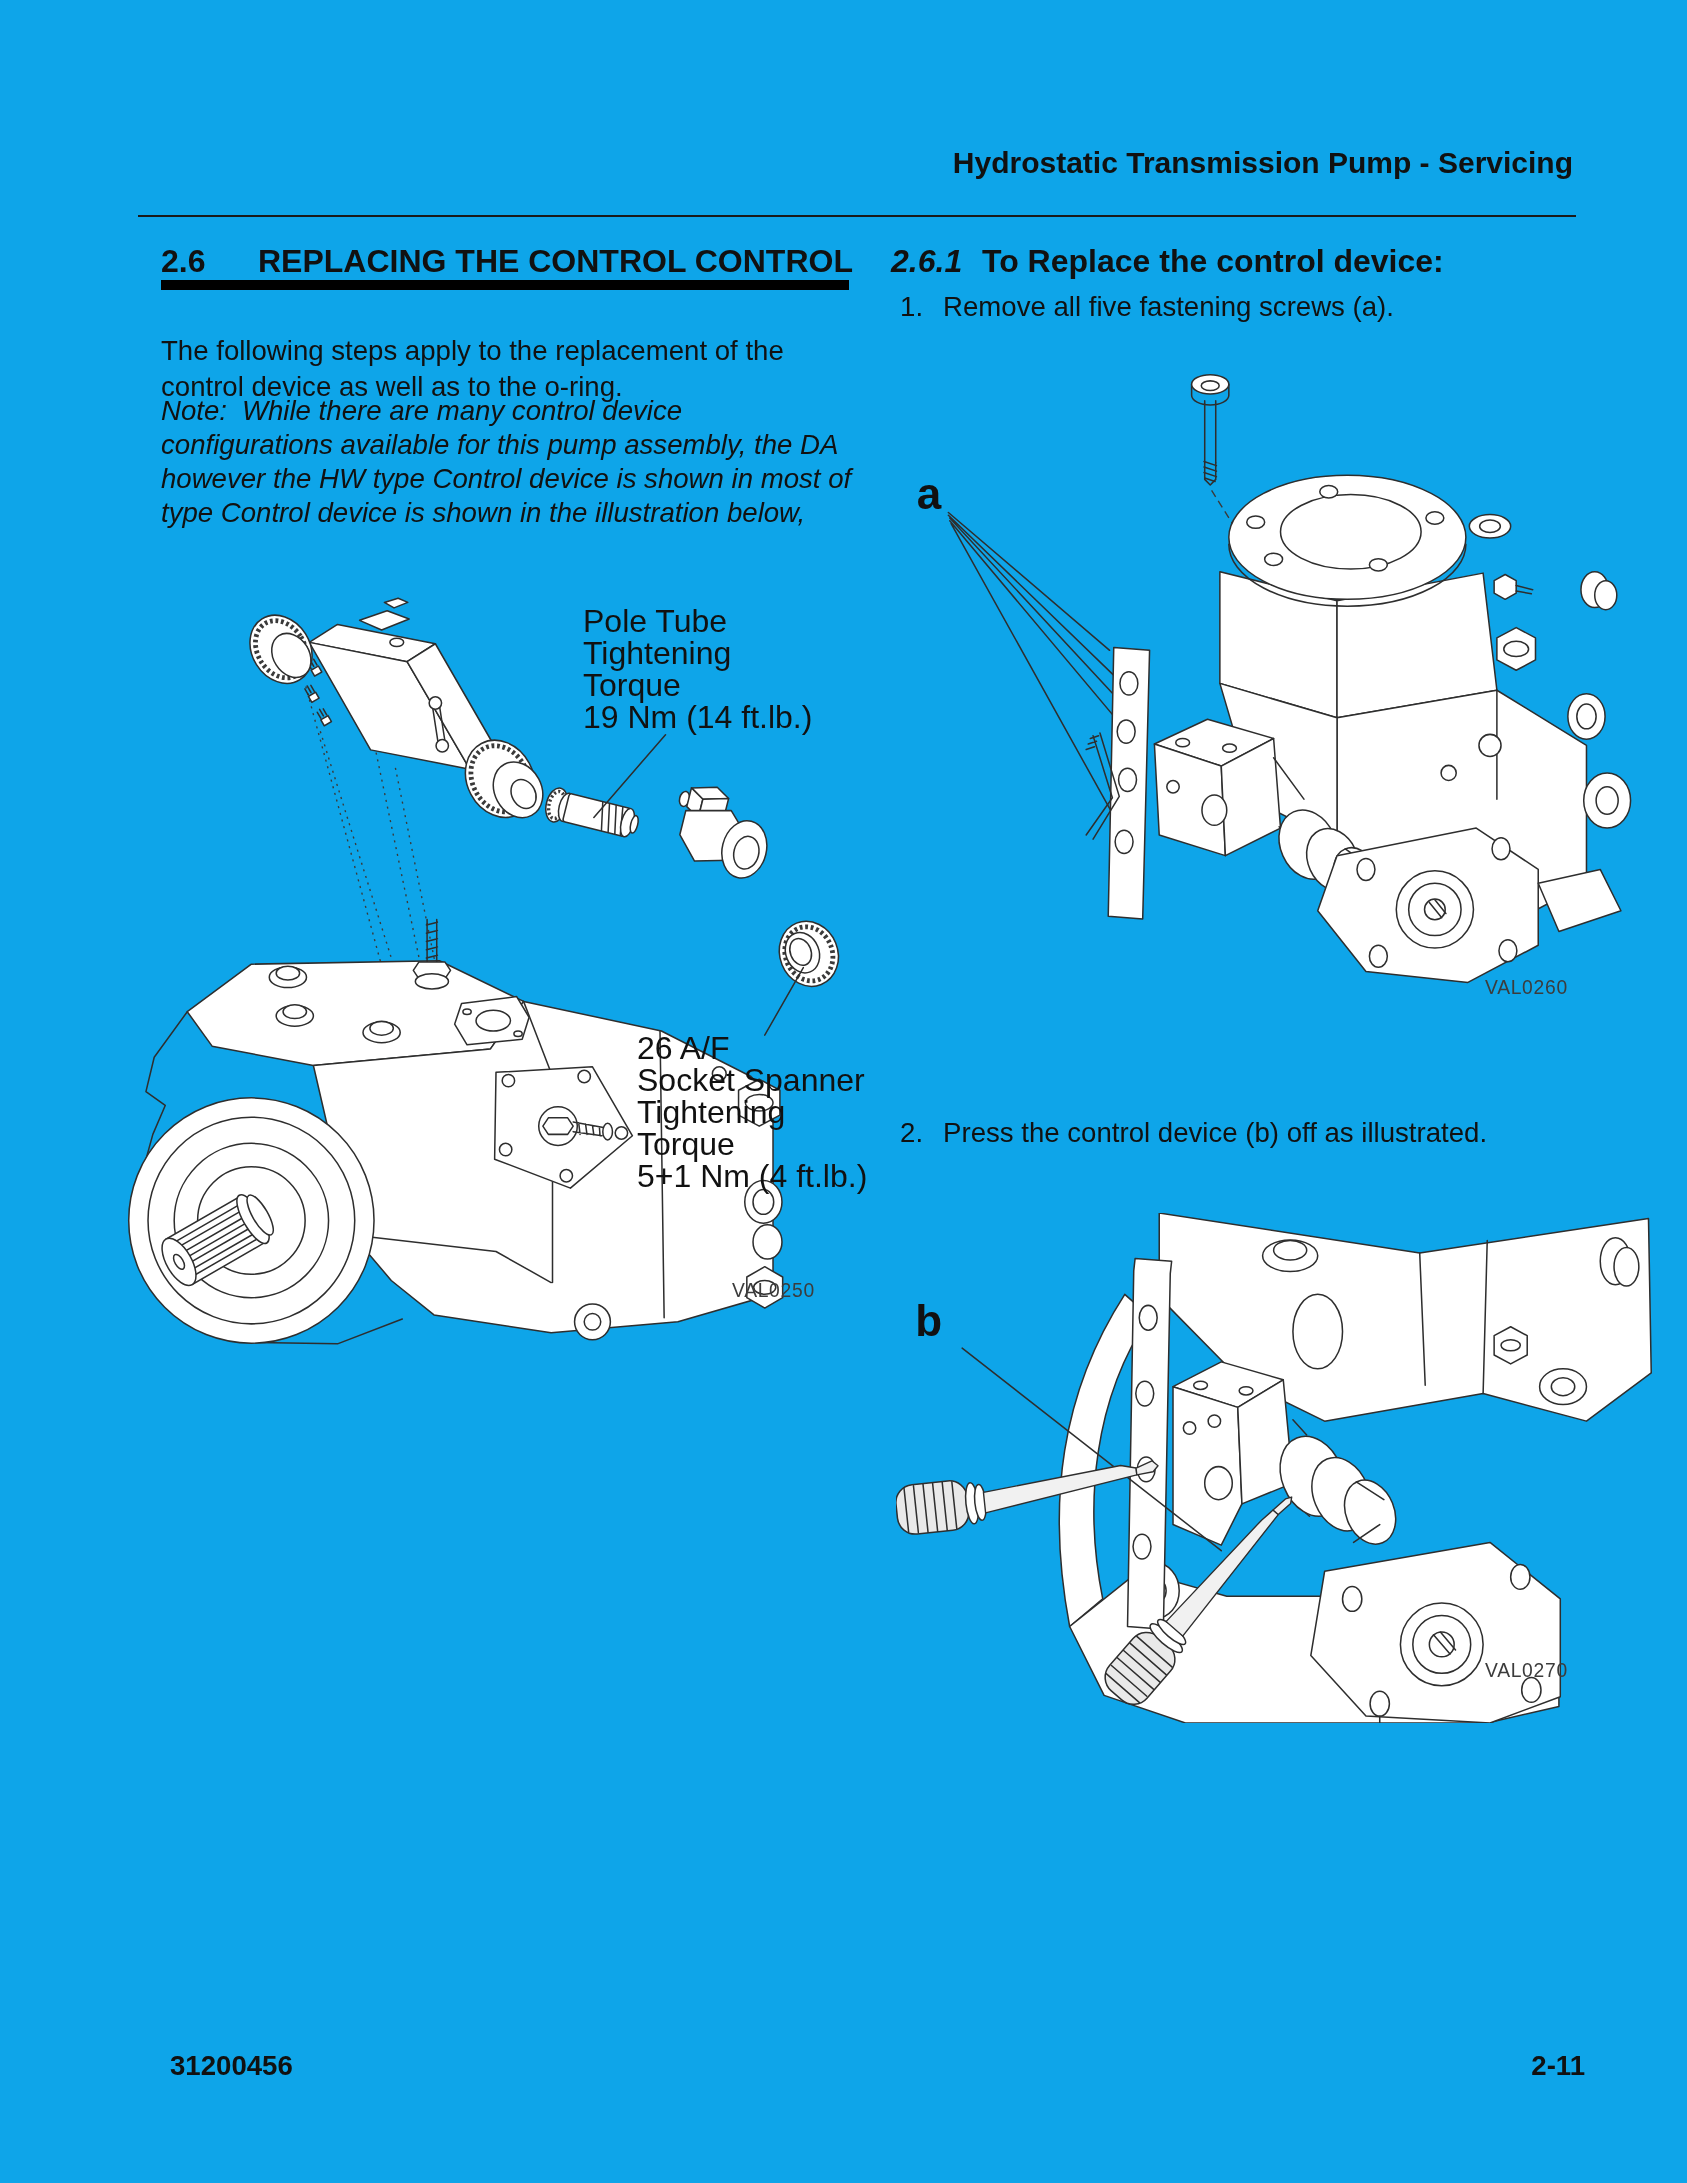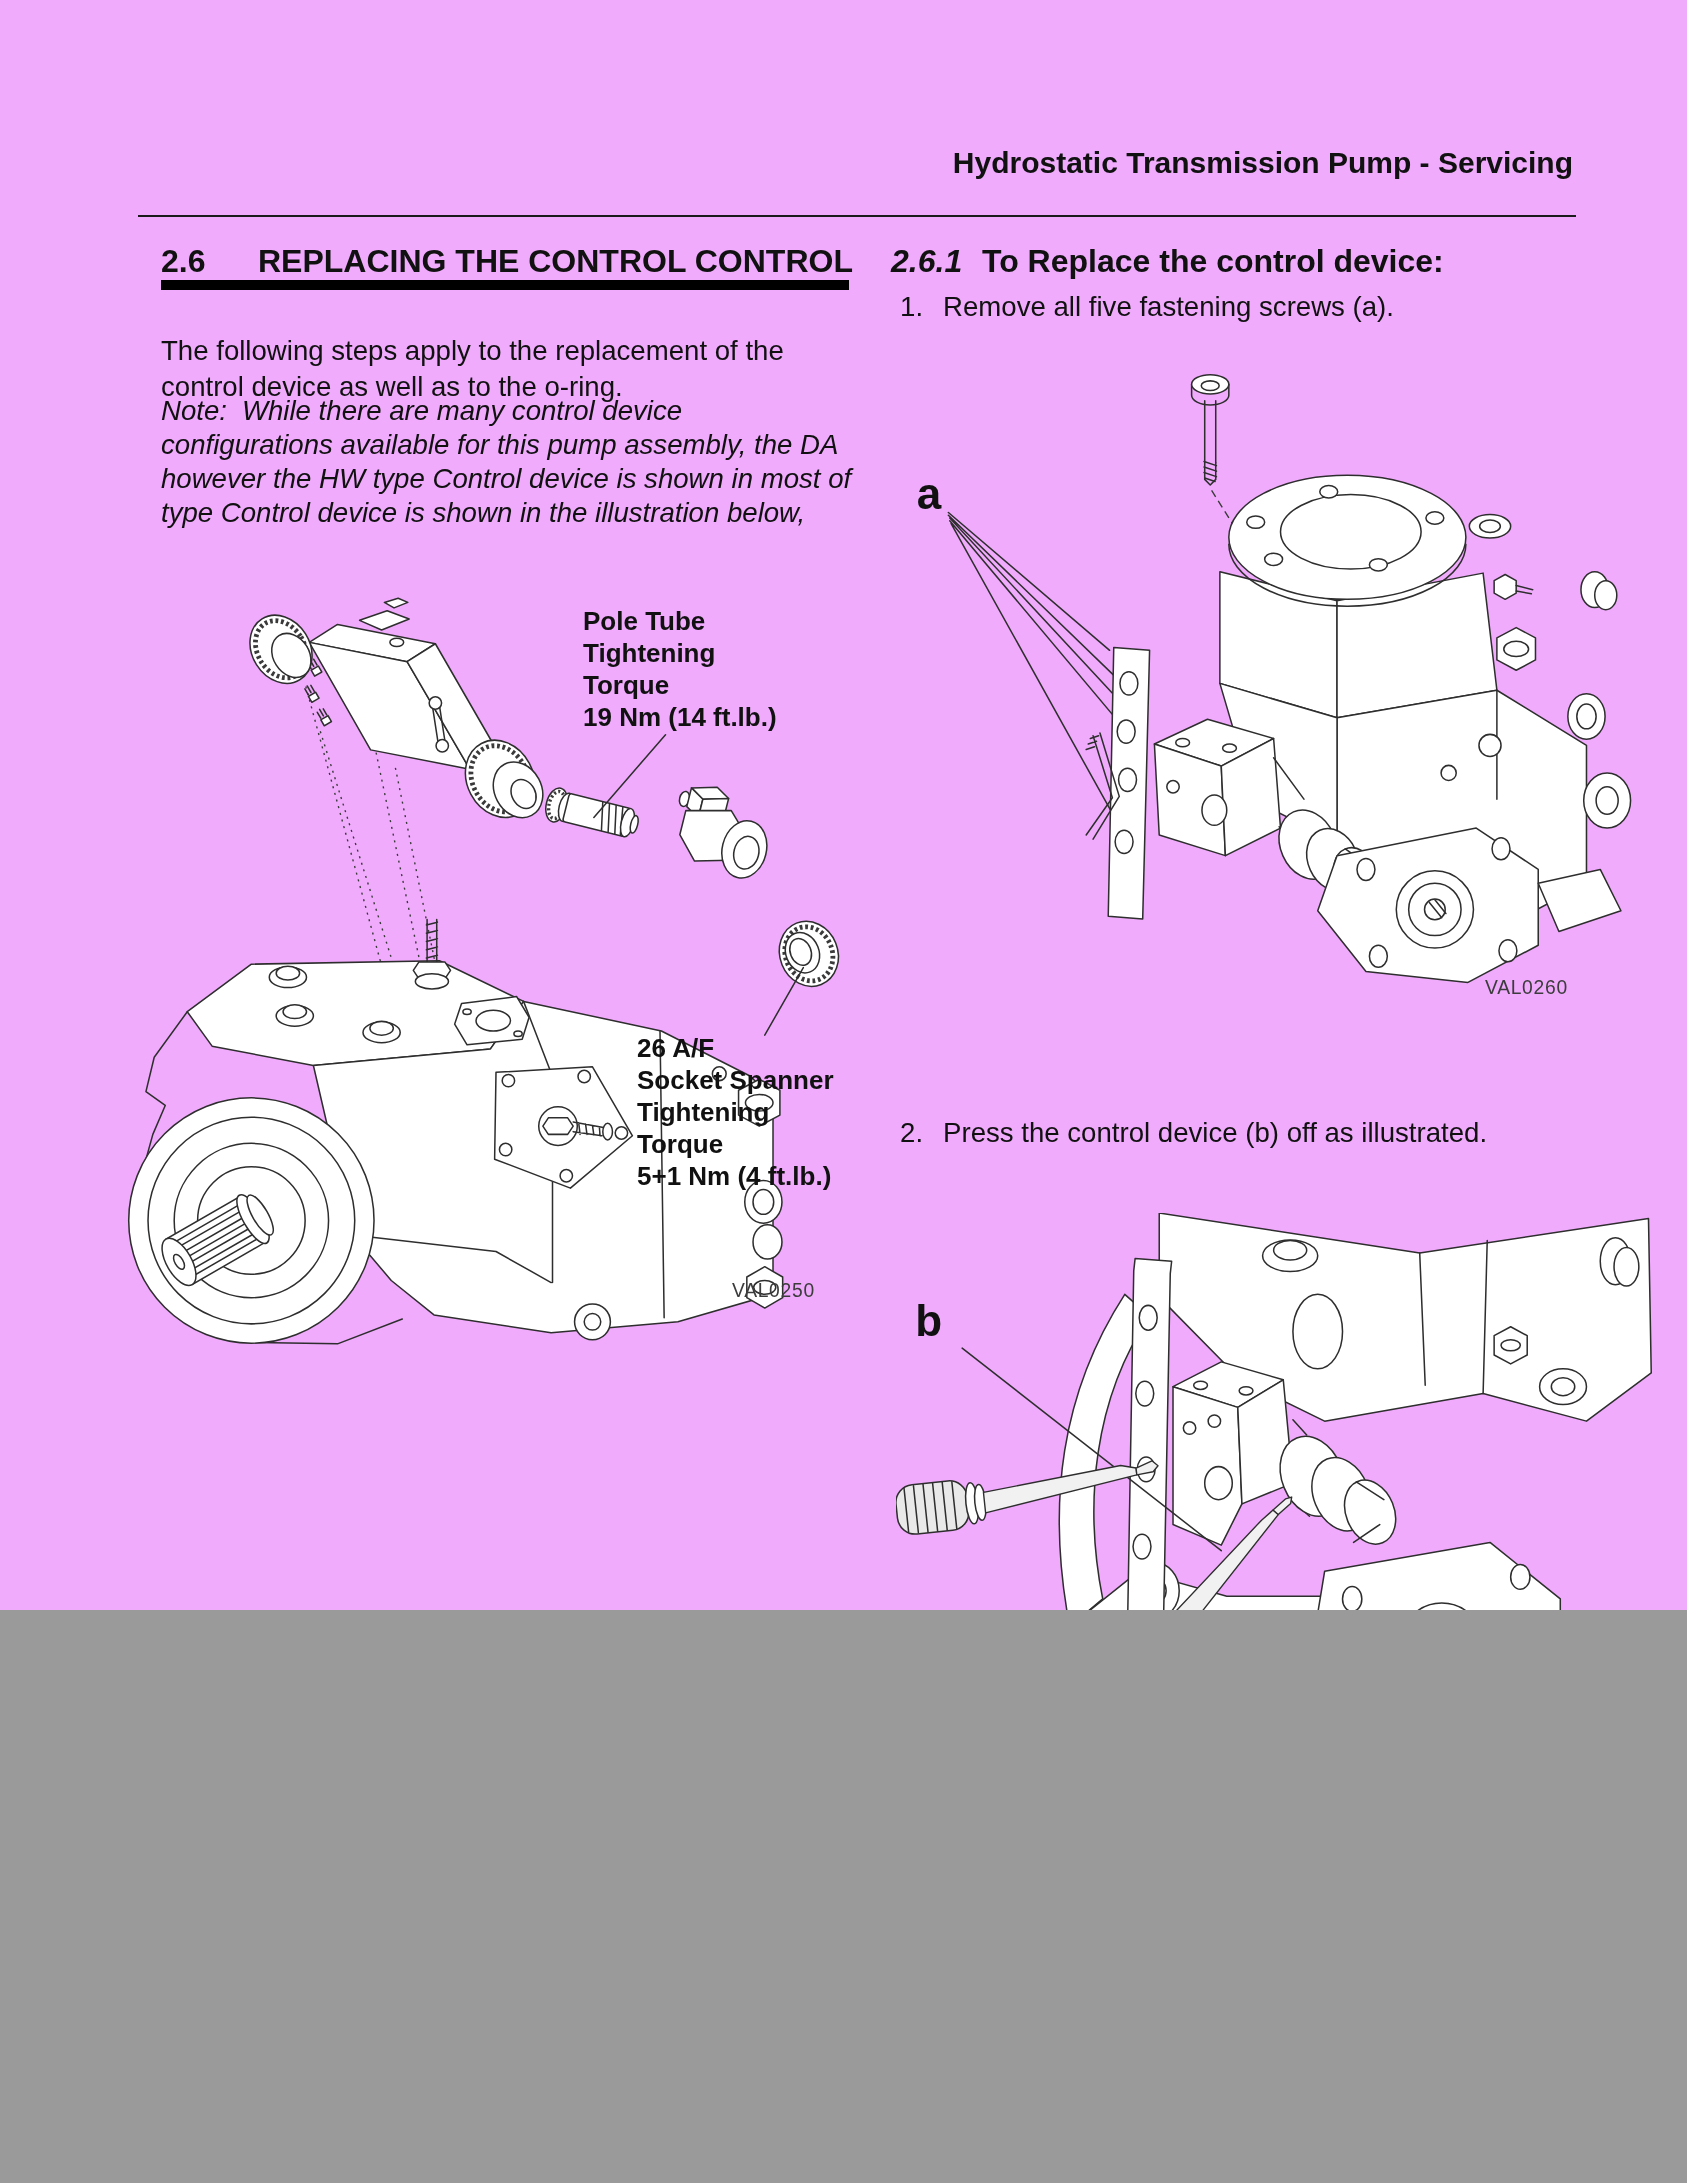--- a/index.html
+++ b/index.html
@@ -1,35 +1,35 @@
 <!DOCTYPE html>
 <html style="font-size:11px"><head>
 <meta charset="utf-8">
 <style>
   html,body { margin:0; padding:0; background:#9a9a9a; }
   .page {
-    position:relative; width:1687px; height:1610px; margin:0 auto;
-    background:#f0abfc; overflow:hidden;
+    position:relative; width:1687px; height:2183px; margin:0 auto;
+    background:#0ea5e9; overflow:hidden;
     font-family:"Liberation Sans", sans-serif; color:#111;
   }
   .abs { position:absolute; }
   .hdr-title { top:146px; right:114px; font-size:30px; font-weight:bold; white-space:nowrap; }
   .hdr-rule { top:215px; left:138px; width:1438px; height:2.1px; background:#1a1a1a; }
 
   .sec-head { display:flex; font-size:32px; font-weight:bold; white-space:nowrap; }
   .sec-head .num { flex:0 0 auto; }
   .head-bar { left:161px; top:280px; width:688px; height:9.6px; background:#000; }
 
   .body-line { font-size:27.6px; line-height:36px; white-space:nowrap; }
   .note-line { font-size:27.6px; line-height:34px; font-style:italic; white-space:nowrap; }
   .note-label { font-weight:normal; font-style:italic; padding-right:15px; }
 
   .fig { position:absolute; }
   .fig svg { position:absolute; left:0; top:0; }
-  .fig-label { position:absolute; font-size:26px; font-weight:bold; line-height:32px; white-space:nowrap; }
+  .fig-label { position:absolute; font-size:32px; font-weight:normal; line-height:32px; white-space:nowrap; }
   .val-code { position:absolute; font-size:19.3px; color:#3c3c3c; letter-spacing:0.7px; }
   .callout { position:absolute; font-size:44px; font-weight:bold; line-height:39px; }
 
   .step { display:flex; font-size:27.6px; line-height:36px; white-space:nowrap; }
   .step .num { flex:0 0 43px; padding-left:4.1px; }
 
   .foot { top:2050px; font-size:27.6px; font-weight:bold; }
 
   
   .ln  { fill:none; stroke:#2e2e2e; stroke-width:2.2; stroke-linecap:round; stroke-linejoin:round; }

